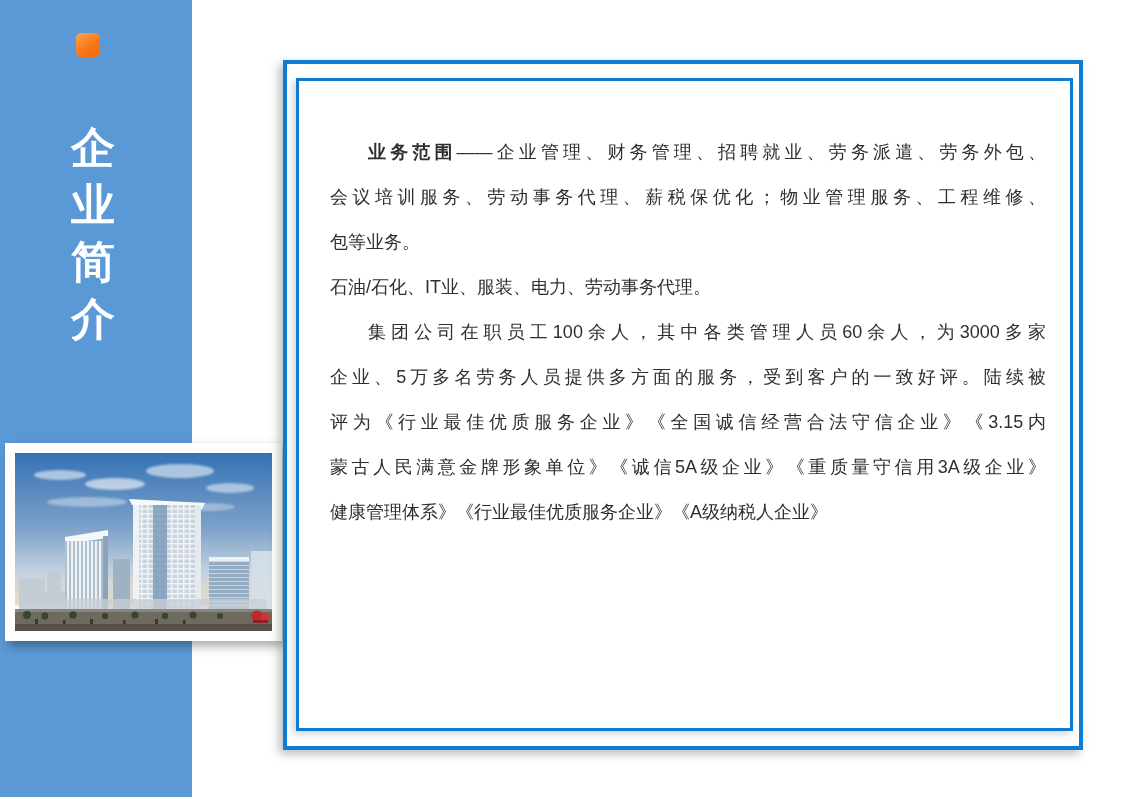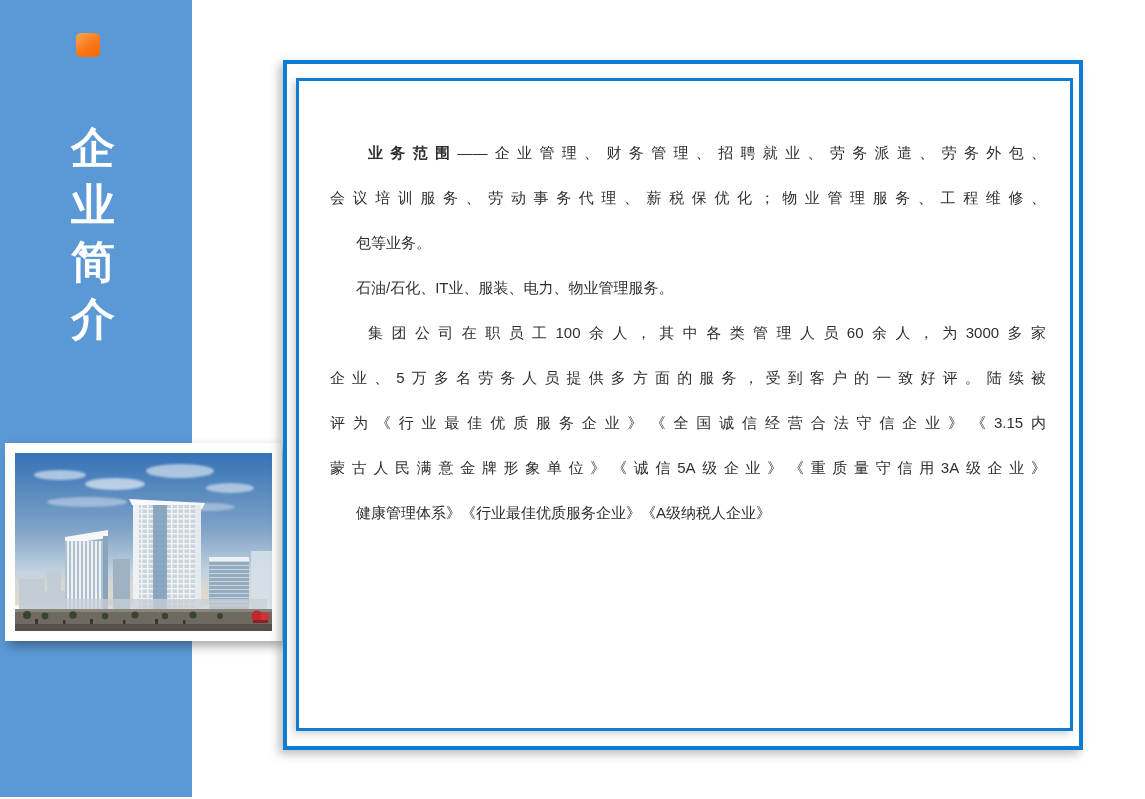--- a/index.html
+++ b/index.html
@@ -71,31 +71,31 @@
     background: #ffffff;
     box-shadow: -3px 3px 7px rgba(110,110,110,0.30);
   }
 
   
   .text-block {
     position: absolute;
     left: 330px; top: 130px;
     width: 716px;
     color: #2F2F2F;
-    font-size: 15px;
+    font-size: 18px;
   }
   .line {
     height: 45px;
     line-height: 45px;
     text-align: justify;
     text-align-last: justify;
     overflow: hidden;
     white-space: nowrap;
   }
-  .line.last { text-align-last: left; margin-left: 26px; }
+  .line.last { text-align-last: left; }
   .line.ind-lg { padding-left: 38px; }
   .line.ind-sm { padding-left: 15px; }
   .lead { font-weight: 700; }
 </style>
 </head>
 <body>
 
 <div class="slide">
 
   <div class="sidebar"></div>
@@ -204,21 +204,21 @@
 
   <div class="text-block">
 
     <div>
       <div class="line ind-lg"><span class="lead">业务范围</span><span>——企业管理、财务管理、招聘就业、劳务派遣、劳务外包、</span></div>
       <div class="line">会议培训服务、劳动事务代理、薪税保优化；物业管理服务、工程维修、</div>
       <div class="line last">包等业务。</div>
     </div>
 
     <div>
-      <div class="line last">石油/石化、IT业、服装、电力、物业管理服务。</div>
+      <div class="line last">石油/石化、IT业、服装、电力、劳动事务代理。</div>
     </div>
 
     <div>
       <div class="line ind-lg">集团公司在职员工100余人，其中各类管理人员60余人，为3000多家</div>
       <div class="line">企业、5万多名劳务人员提供多方面的服务，受到客户的一致好评。陆续被</div>
       <div class="line">评为《行业最佳优质服务企业》《全国诚信经营合法守信企业》《3.15内</div>
       <div class="line">蒙古人民满意金牌形象单位》《诚信5A级企业》《重质量守信用3A级企业》</div>
       <div class="line last">健康管理体系》《行业最佳优质服务企业》《A级纳税人企业》</div>
     </div>
 

